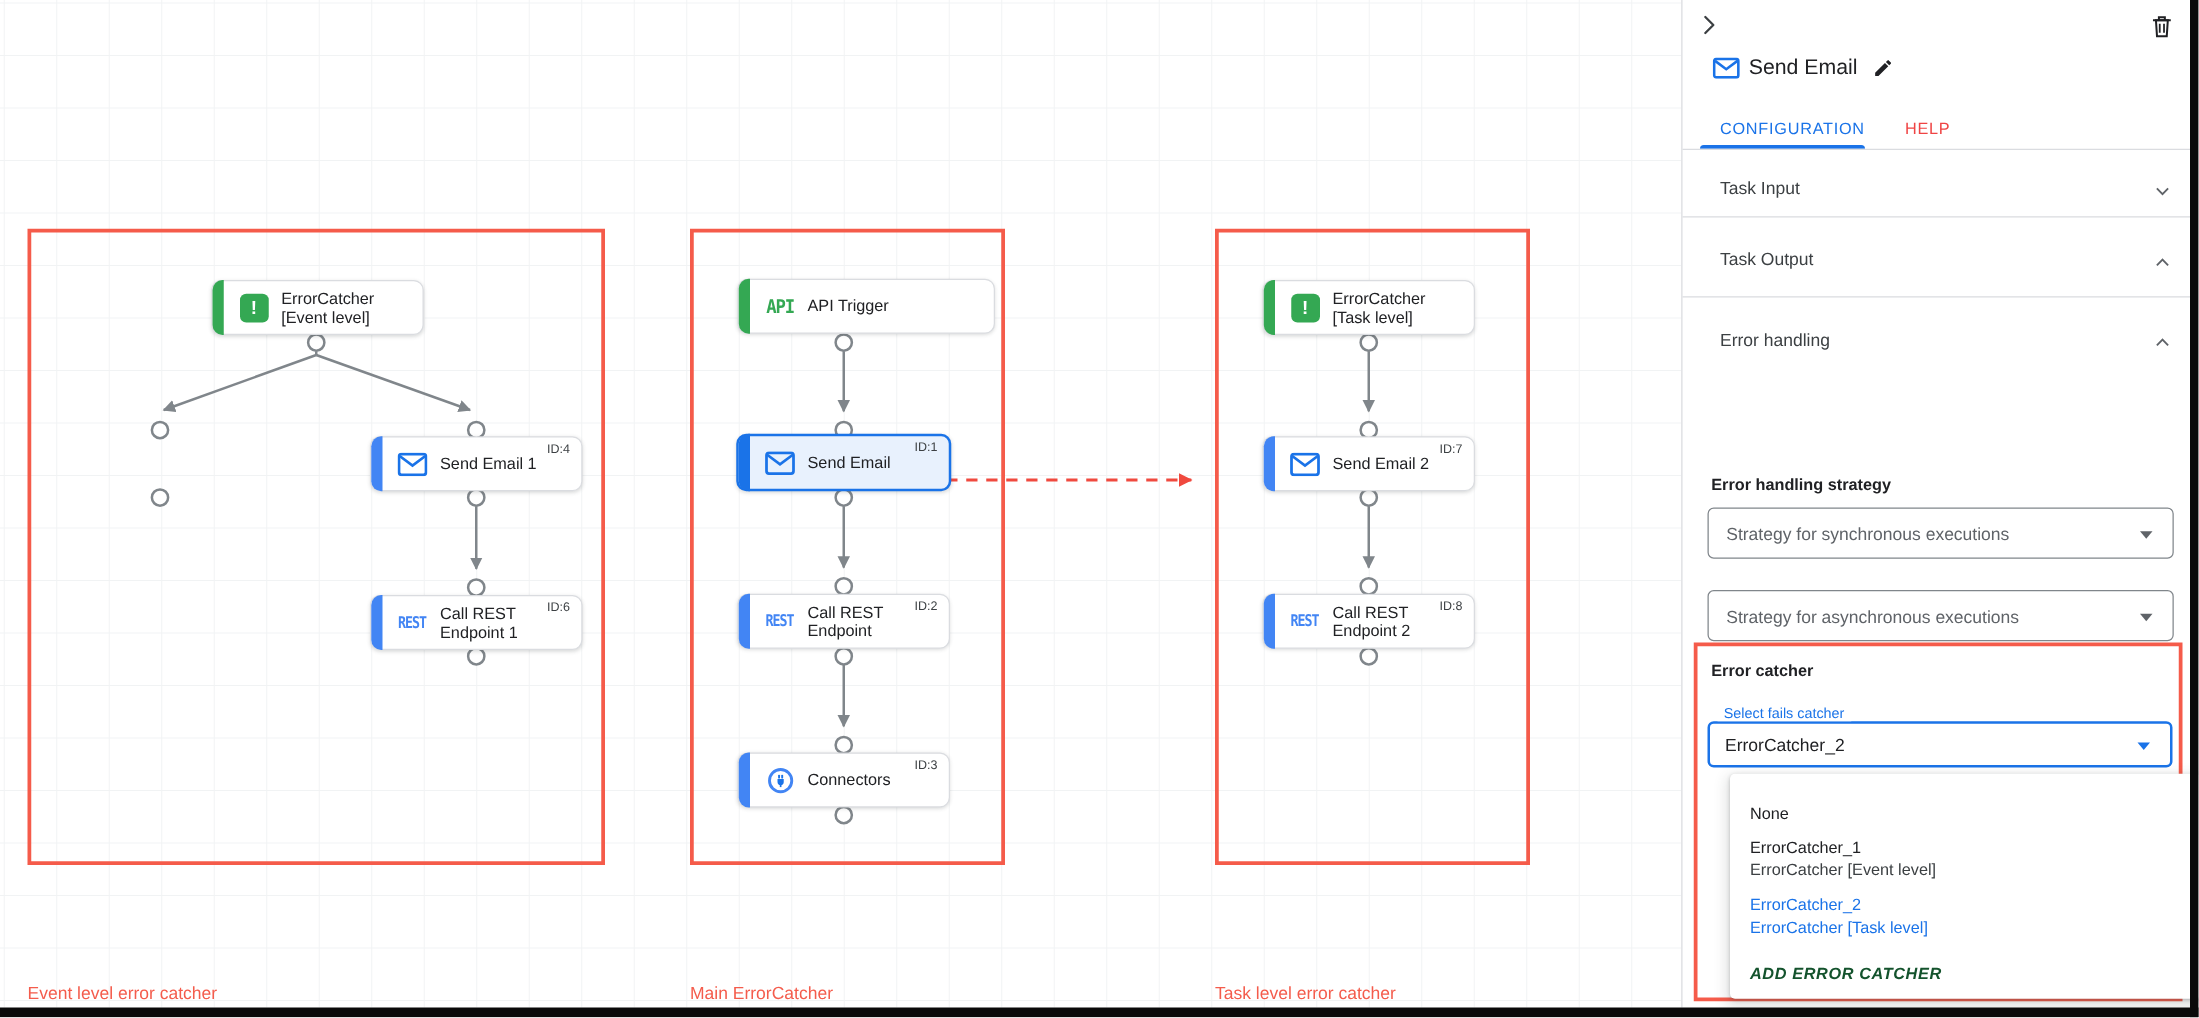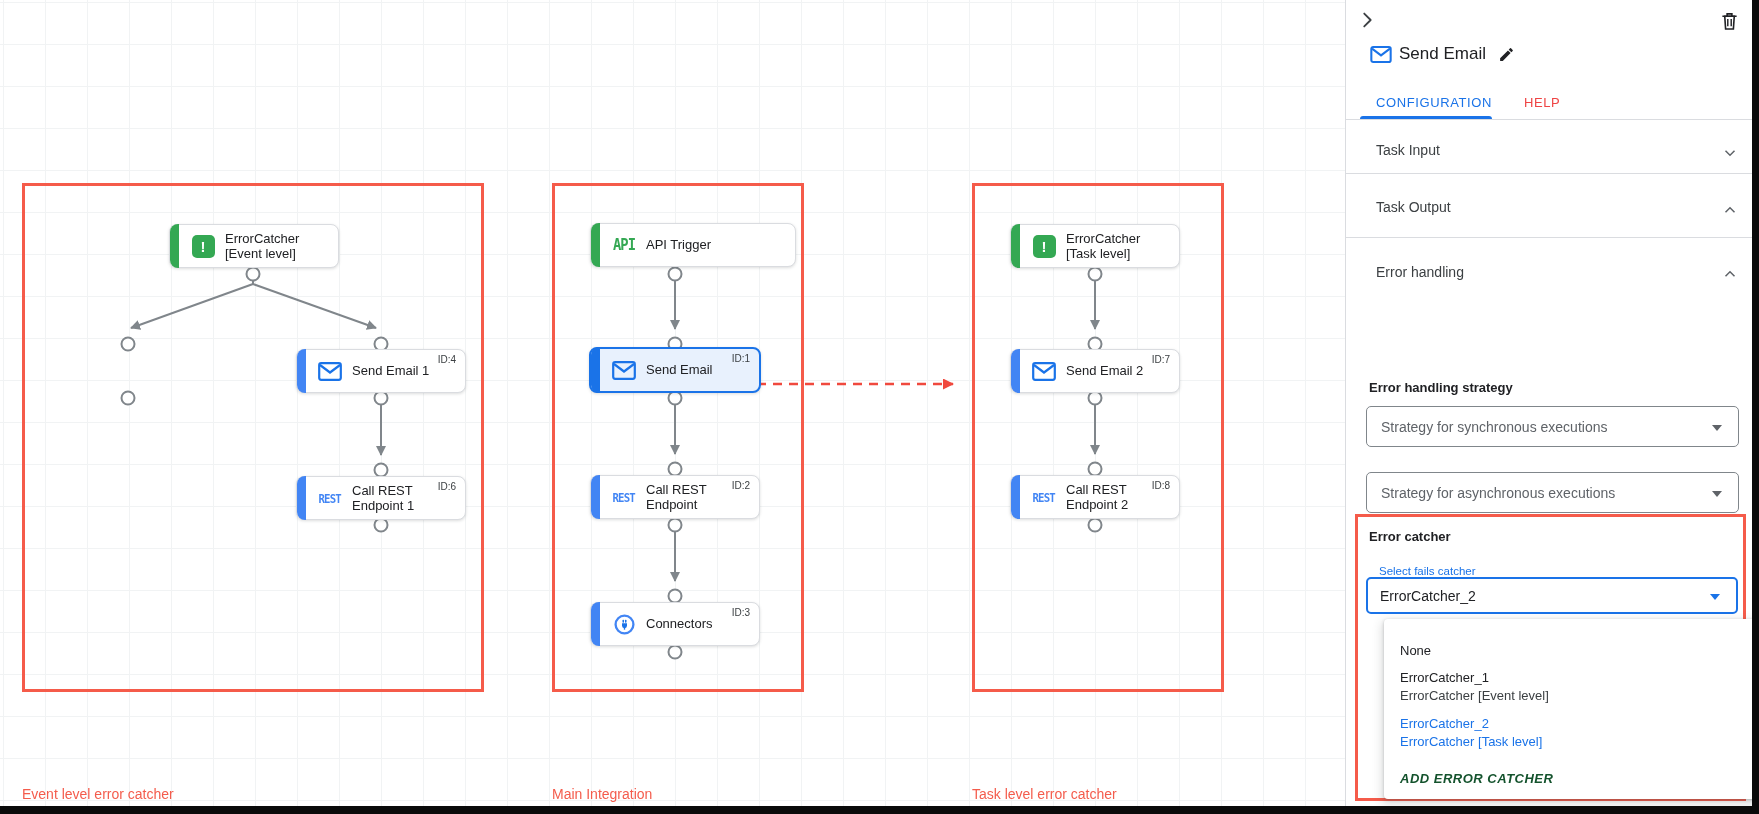--- a/index.html
+++ b/index.html
@@ -206,21 +206,21 @@
     <div class="node" style="left:1010px;top:475px;width:170px">
       <span class="bar blue"></span>
       <span class="nicon">
           <span class="rest-ic">REST</span>
         </span>
       <span class="nlabel">Call REST Endpoint 2</span>
       <span class="nid">ID:8</span>
     </div>
 
     <div class="grouplabel" style="left:22px;width:456px">Event level error catcher</div>
-    <div class="grouplabel" style="left:552px;width:246px">Main Integration</div>
+    <div class="grouplabel" style="left:552px;width:246px">Main ErrorCatcher</div>
     <div class="grouplabel" style="left:972px;width:246px">Task level error catcher</div>
   </div>
 
   <div id="panel">
 
     <span class="pabs" style="left:10px;top:9px">
       <svg width="22" height="22" viewBox="0 0 24 24">
           <polyline points="9,5 16,12 9,19" fill="none" stroke="#3c4043" stroke-width="2" stroke-linecap="round" stroke-linejoin="round"></polyline>
         </svg>
     </span>

